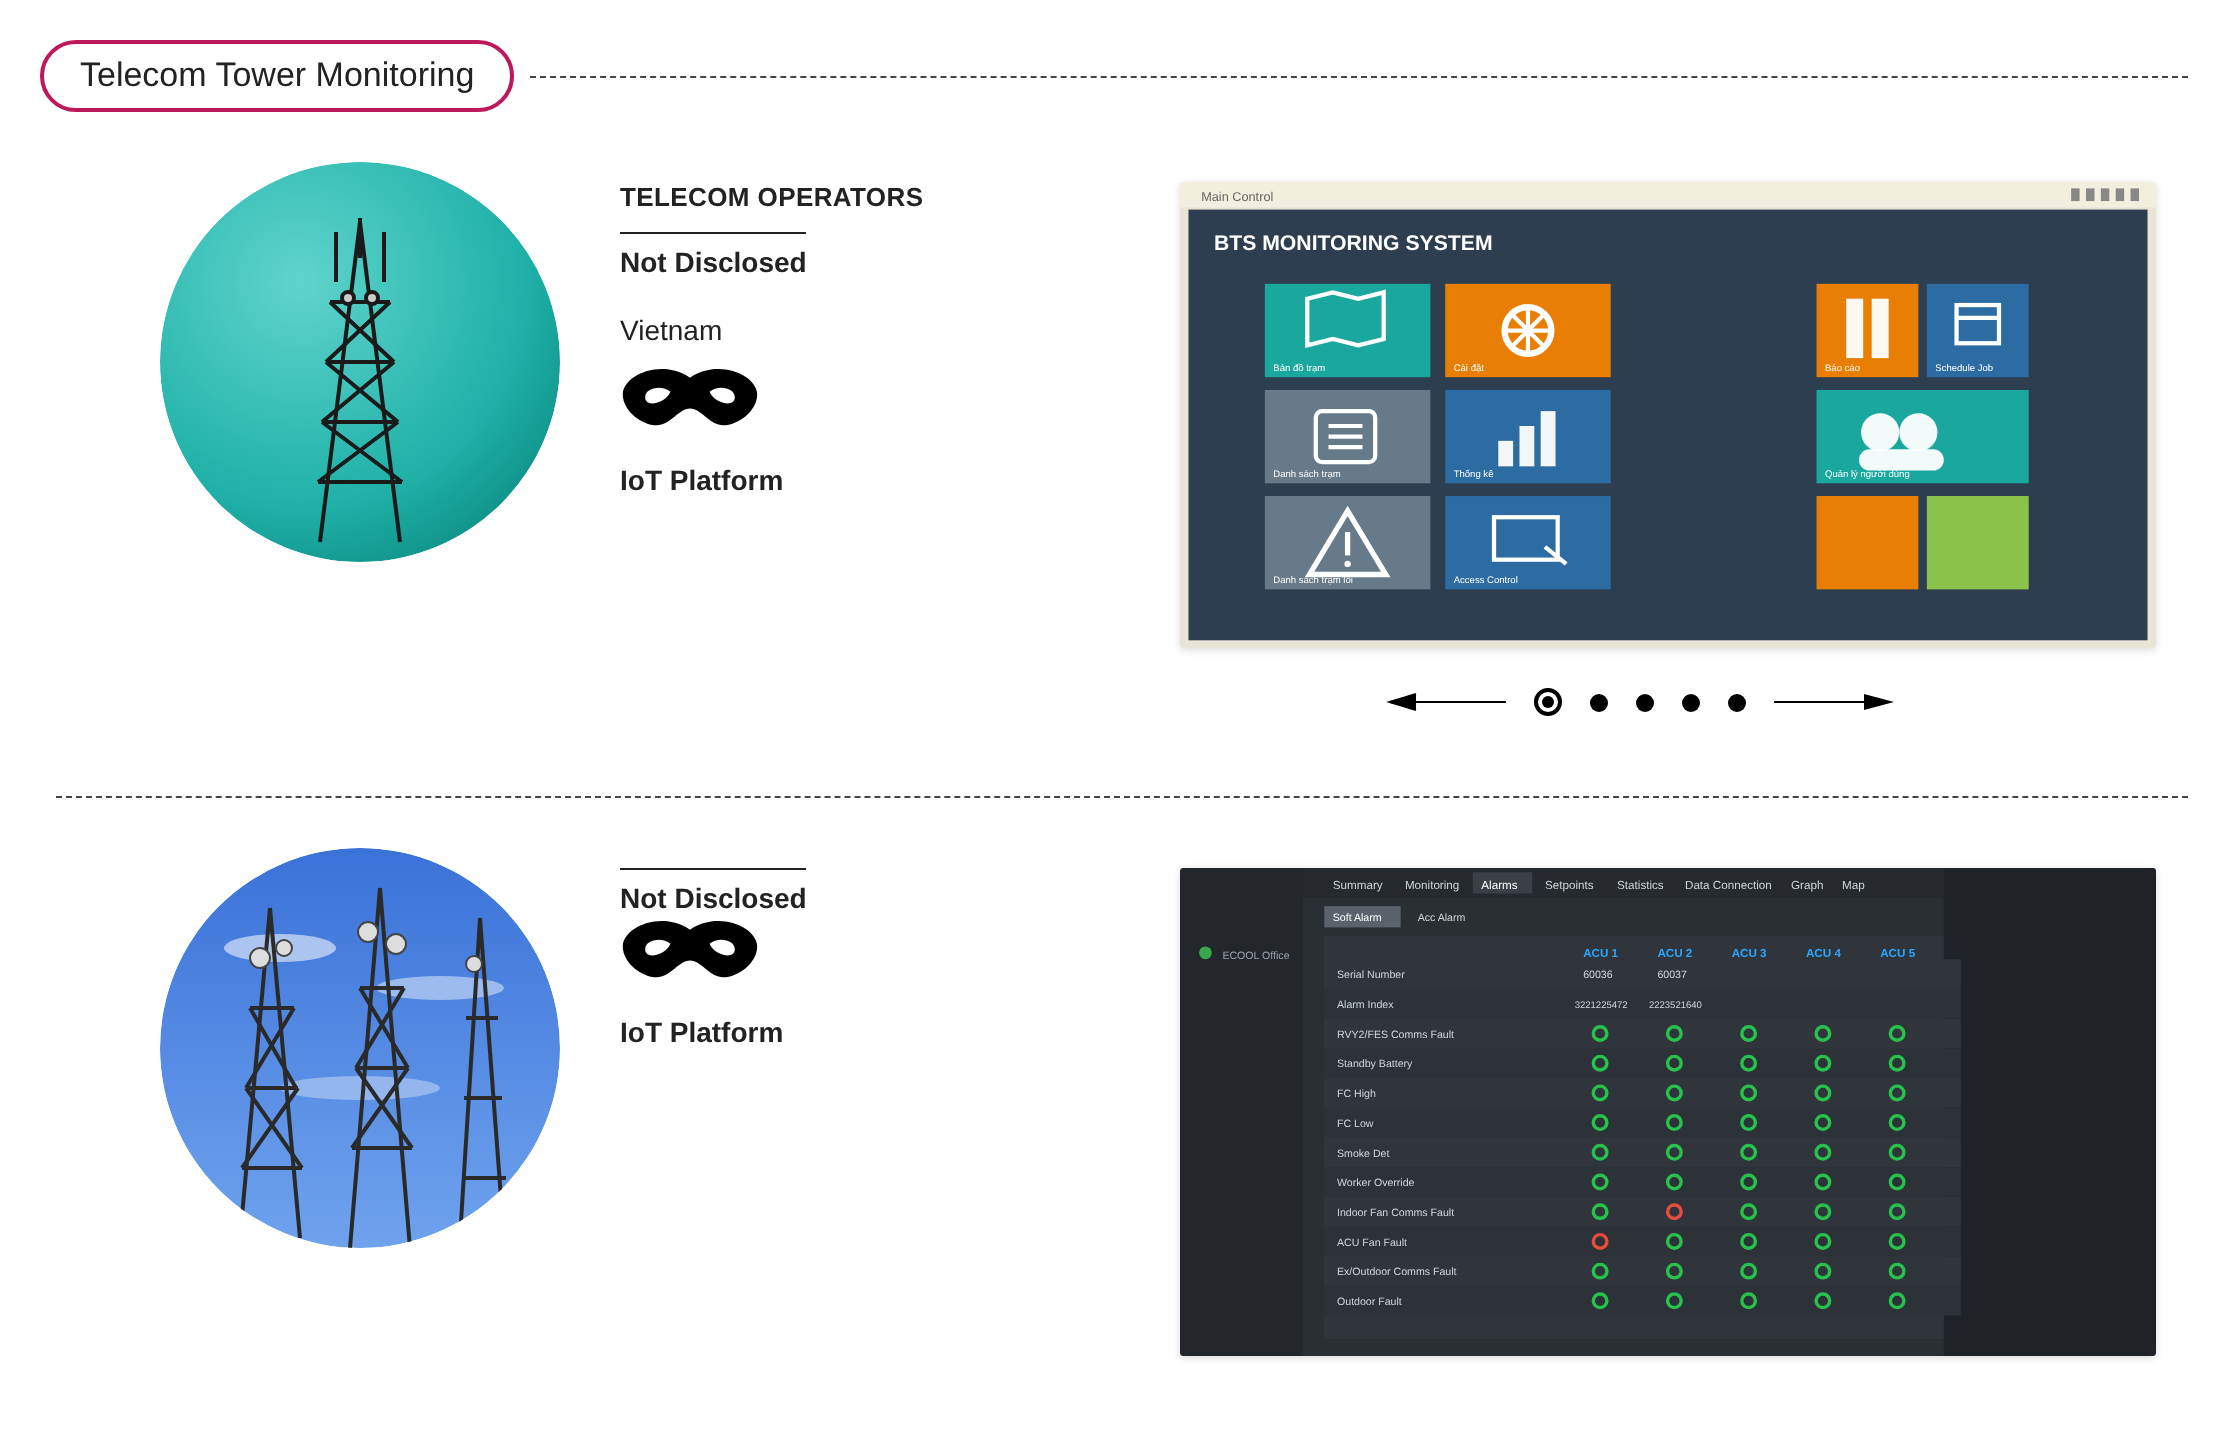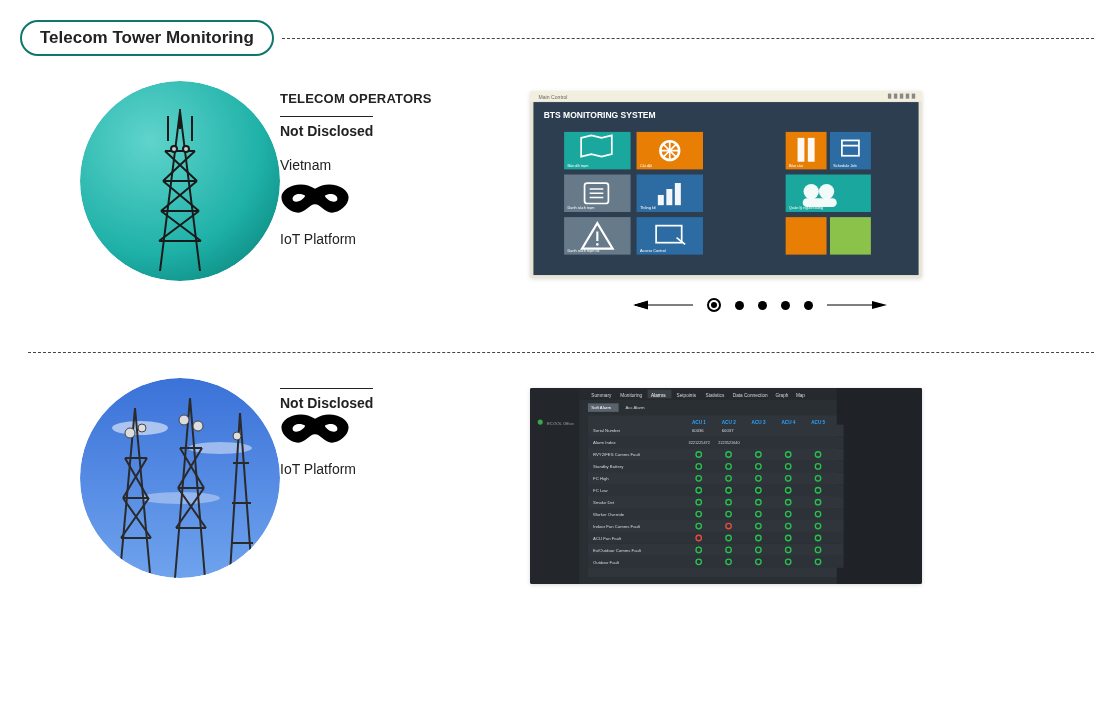--- a/index.html
+++ b/index.html
@@ -13,38 +13,39 @@
 
     
     .section-header {
       display: flex;
       align-items: center;
       margin: 10px 0 25px 0;
     }
     .section-pill {
       display: inline-block;
       padding: 6px 18px;
-      border: 2px solid #0f766e;
+      border: 2px solid #be185d;
       border-radius: 999px;
       font-size: 17px;
-      font-weight: 700;
+      font-weight: 400;
       background: #fff;
       white-space: nowrap;
     }
     .section-line {
       flex: 1;
       border-top: 1.5px dashed #444;
       margin-left: 8px;
       height: 0;
     }
 
     
     .case-row {
       display: flex;
       align-items: flex-start;
+      gap: 30px;
       padding: 0 40px 30px 60px;
     }
 
     
     .circle-img {
       width: 200px;
       height: 200px;
       border-radius: 50%;
       flex: 0 0 200px;
       overflow: hidden;
@@ -74,36 +75,36 @@
     }
     .client-country {
       font-size: 14px;
       margin-bottom: 10px;
       margin-top: 16px;
     }
     .mask-icon { margin-bottom: 12px; }
     .mask-icon svg { width: 70px; height: 32px; }
     .platform-title {
       font-size: 14px;
-      font-weight: 400;
+      font-weight: 700;
       margin-bottom: 8px;
     }
     .description {
       font-size: 13px;
       line-height: 1.5;
       color: #333;
     }
 
     
     .shot-col {
       flex: 1;
       padding-top: 10px;
     }
     .shot-frame {
-      width: 392px;
+      width: 488px;
       border-radius: 2px;
       overflow: hidden;
       box-shadow: 0 1px 4px rgba(0,0,0,0.15);
     }
     .shot-frame svg { display: block; width: 100%; }
 
     
     .carousel {
       display: flex;
       align-items: center;

